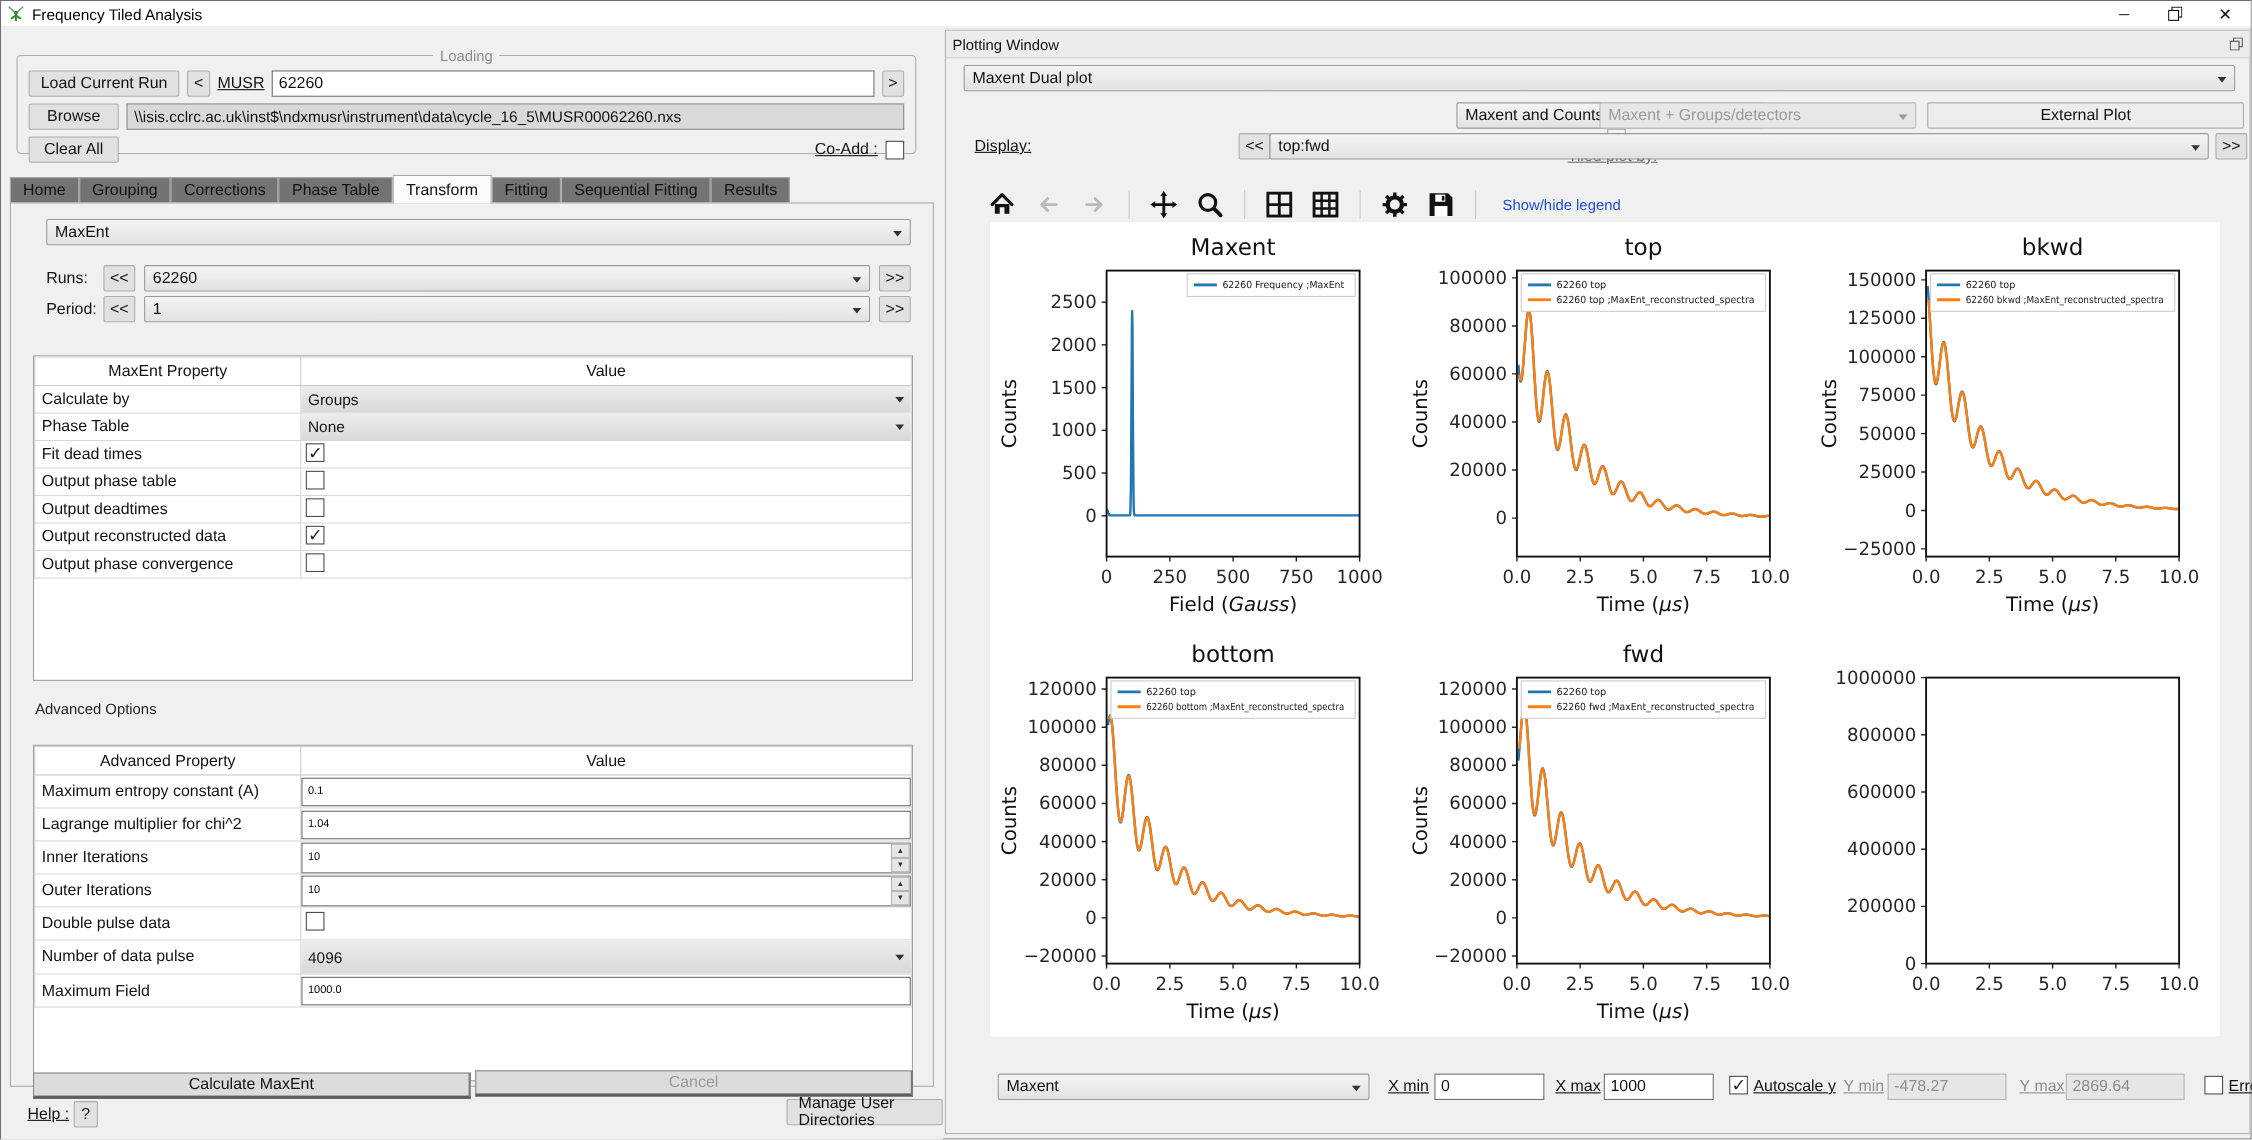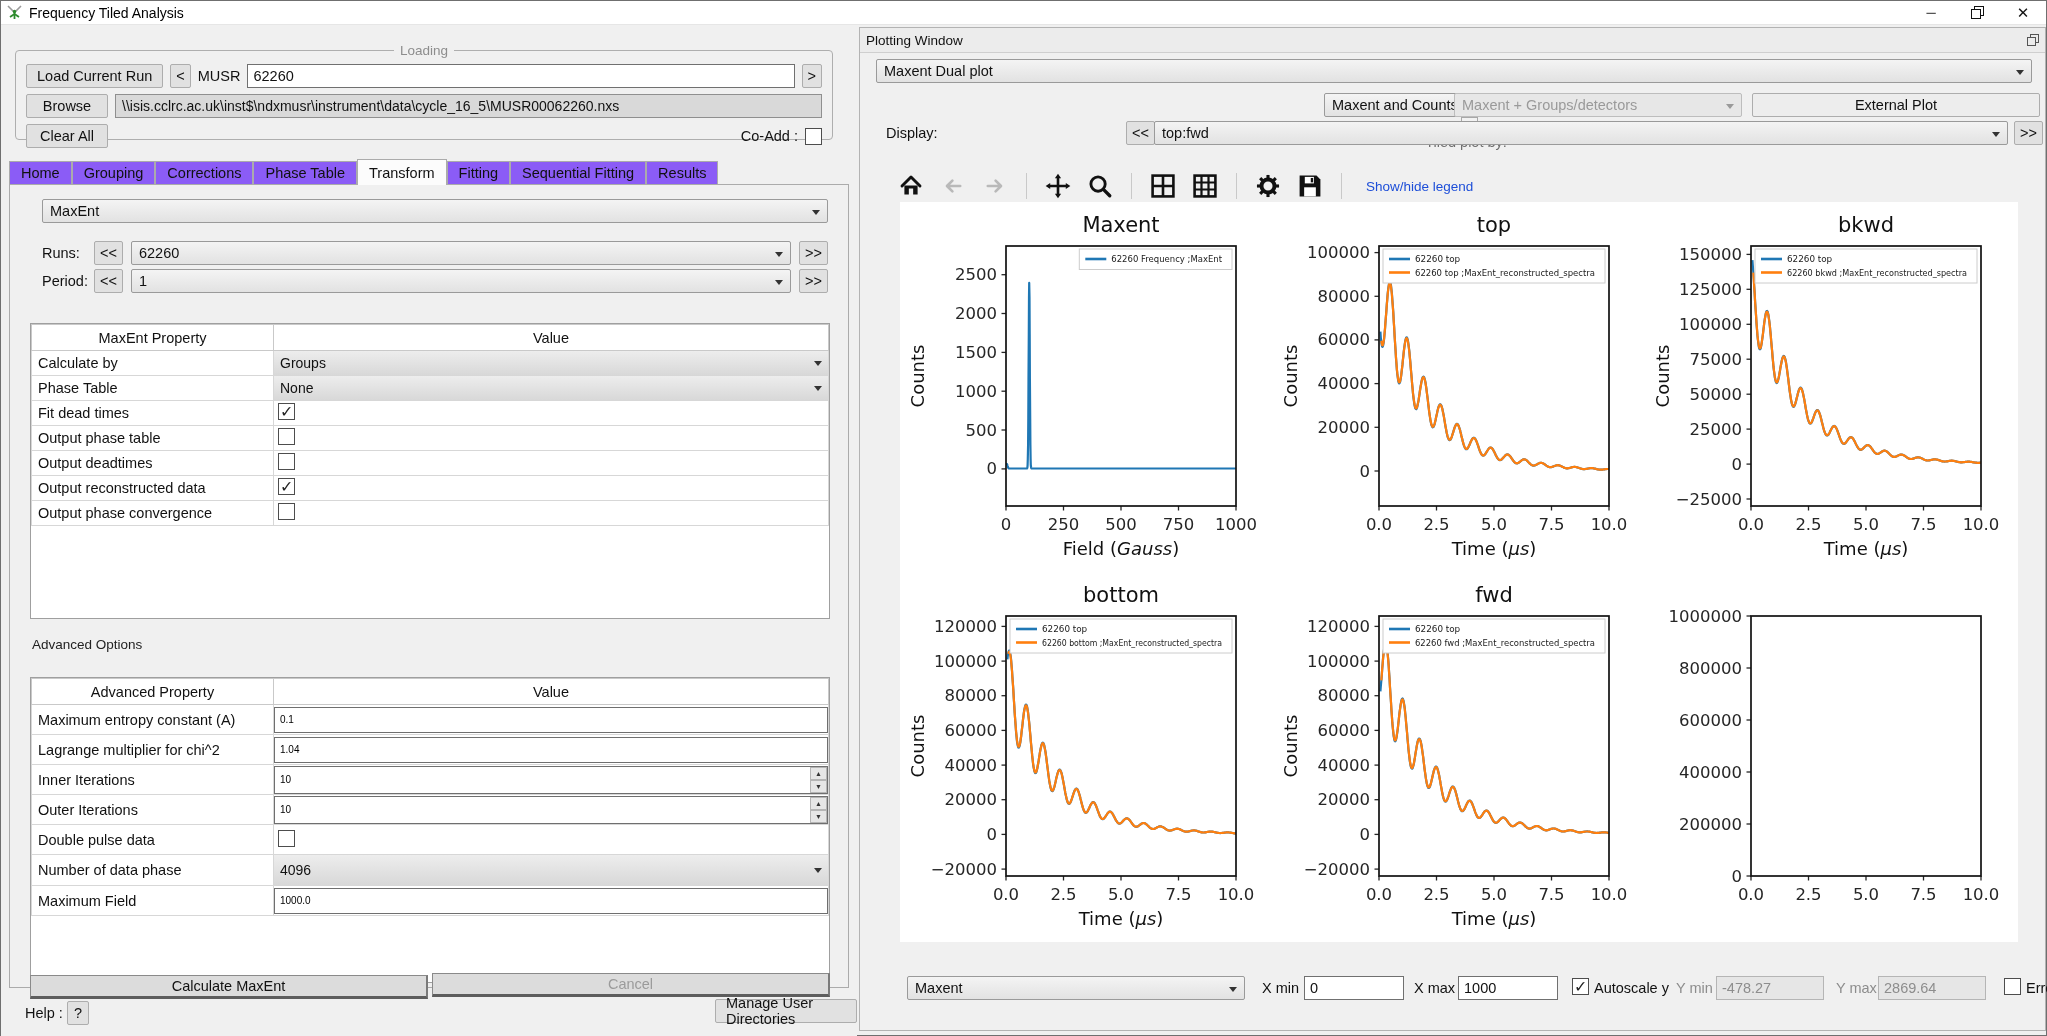--- a/index.html
+++ b/index.html
@@ -21,32 +21,32 @@
   .combo { position:relative; display:flex; align-items:center; background:linear-gradient(#f4f4f4,#e2e2e2); border:1px solid #9a9a9a; border-radius:2px; height:24px; padding:0 22px 0 7px; font-size:14.5px; overflow:hidden; white-space:nowrap; }
   .combo .arr { position:absolute; right:7px; top:10px; width:0; height:0; border-left:4.5px solid transparent; border-right:4.5px solid transparent; border-top:5px solid #333; }
   .combo.dis { background:#e7e7e7; color:#9a9a9a; border-color:#bdbdbd; }
   .combo.dis .arr { border-top-color:#9a9a9a; }
   .tinput { background:#fff; border:1px solid #707070; height:24px; font-family:"Liberation Sans",sans-serif; font-size:14.5px; padding:0 5px; color:#111; }
   .tinput.dis { background:#e6e6e6; color:#8d8d8d; border-color:#b5b5b5; }
   .cb { position:relative; width:17px; height:17px; background:#fff; border:1px solid #4d4d4d; display:inline-block; flex:none; }
   .cb.on::after { content:"✓"; position:absolute; left:1px; top:-2px; font-size:16px; color:#222; }
   .cb.dis { border-color:#a8a8a8; background:#f2f2f2; }
   .cb.dis.on::after { color:#9a9a9a; }
-  .glabel { font-size:14.5px; color:#111; }
+  .glabel { font-size:14.5px; color:#111;text-decoration:underline; }
   .gray { color:#8d8d8d; }
 
   
   .left-panel { position:absolute; left:0; top:24px; width:856px; height:1012px; background:#f0f0f0; }
   fieldset.loading { position:absolute; left:14px; top:18px; width:818px; height:97px; border:1px solid #aeaeae; border-radius:4px; }
   fieldset.loading legend { margin:0 auto; padding:0 6px; font-size:13.5px; color:#8d8d8d; }
   .lrow { position:absolute; left:10px; right:10px; display:flex; align-items:center; gap:7px; }
   .pathfield { flex:1; background:#d9d9d9; border:1px solid #8f8f8f; height:24px; font-size:14px; display:flex; align-items:center; padding:0 6px; overflow:hidden; white-space:nowrap; }
 
   .tabs { position:absolute; left:8px; top:134px; display:flex; align-items:flex-end; height:26px; }
-  .tab { background:#8b5cf6; border:1px solid #ababab; border-bottom:none; padding:3px 11px 4px 11px; font-size:14.5px; margin-right:0px; height:24px; }
+  .tab { background:#737373; border:1px solid #ababab; border-bottom:none; padding:3px 11px 4px 11px; font-size:14.5px; margin-right:0px; height:24px; }
   .tab.sel { background:#fcfcfc; height:26px; padding-top:5px; position:relative; z-index:3; }
   .tabframe { position:absolute; left:8px; top:159px; width:840px; height:804px; border:1px solid #ababab; background:#f0f0f0; }
 
   .tf-abs { position:absolute; }
   .runlbl { font-size:14.5px; }
 
   table.ptable { border-collapse:collapse; width:100%; background:#fff; font-size:14.5px; table-layout:fixed; }
   table.ptable th { font-weight:normal; border:1px solid #c9c9c9; height:26px; background:#fff; }
   table.ptable td { border:1px solid #d7d7d7; height:25px; padding:0; }
   table.ptable td.lbl { padding-left:6px; }
@@ -264,21 +264,21 @@
                       <span class="spinbtn">▼</span>
                     </span>
                   </div>
                 </td>
           </tr>
           <tr style="height:30px;">
             <td class="lbl">Double pulse data</td>
             <td style="padding-left:4px;"><span class="cb"></span></td>
           </tr>
           <tr style="height:30px;">
-            <td class="lbl">Number of data phase</td>
+            <td class="lbl">Number of data pulse</td>
             <td>
                   <div class="cellcombo" style="height:30px;">
                     <span>4096</span>
                     <span class="arr"></span>
                   </div>
                 </td>
           </tr>
           <tr style="height:30px;">
             <td class="lbl">Maximum Field</td>
             <td><input class="cellinput" value="1000.0" style=""></td>

